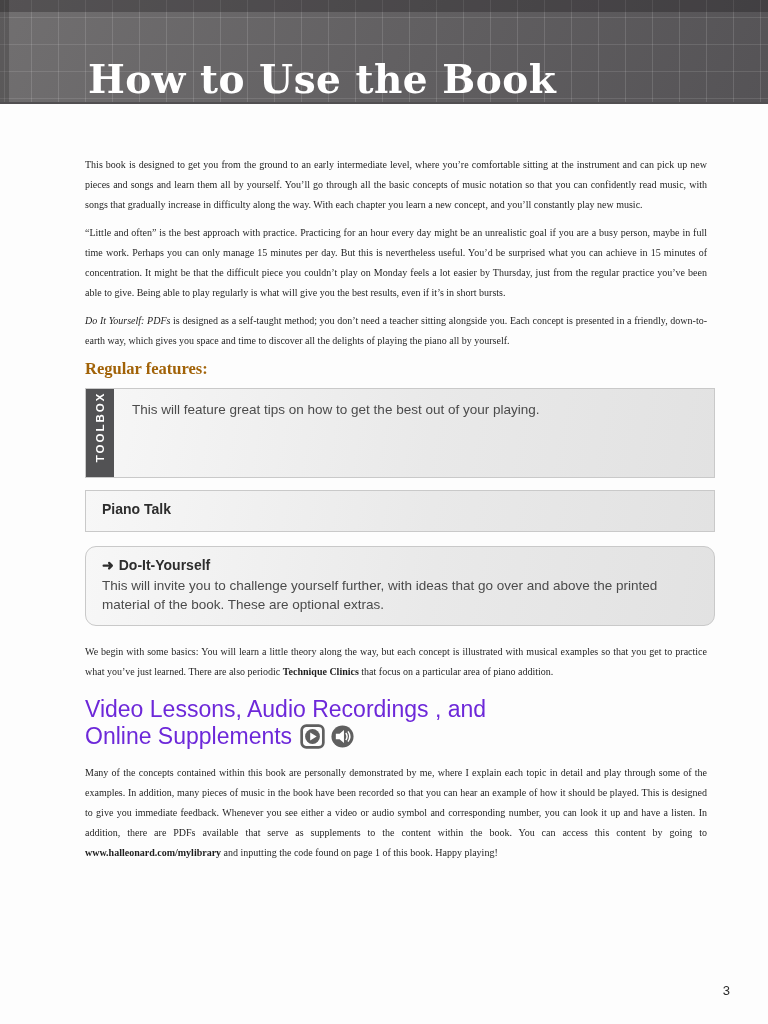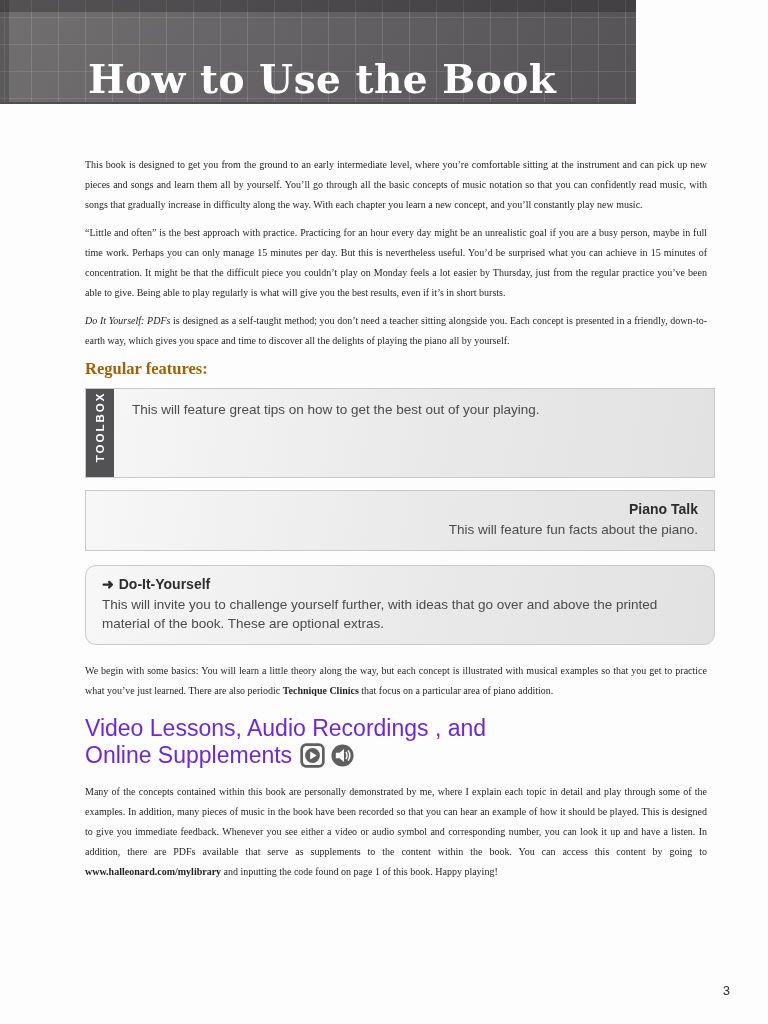--- a/index.html
+++ b/index.html
@@ -12,21 +12,21 @@
   .page {
     position: relative;
     width: 768px; height: 1024px;
     background: #fdfdfd;
     overflow: hidden;
   }
 
   
   .banner {
     position: absolute; top: 0; left: 0;
-    width: 636px; height: 104px;
+    width: 768px; height: 104px;
     background:
       repeating-linear-gradient(to right, rgba(255,255,255,0.13) 0 1px, transparent 1px 27px),
       repeating-linear-gradient(to bottom, rgba(255,255,255,0.11) 0 1px, transparent 1px 27px),
       linear-gradient(115deg, #716f70 0%, #615f61 55%, #555356 100%);
     background-position: 4px 17px, 4px 17px, 0 0;
     border-bottom: 2px solid #514f51;
   }
   .banner-topstrip {
     position: absolute; top: 0; left: 0; right: 0; height: 12px;
     background: rgba(20,18,20,0.30);
@@ -98,21 +98,20 @@
     color: #ffffff;
     font-weight: bold;
     font-size: 11.5px;
     letter-spacing: 2px;
   }
   .toolbox-body { padding: 11px 18px; text-align: center; }
 
   .pianotalk-box {
     margin-bottom: 14px;
     padding: 9px 16px 11px 16px;
-    text-align: right;
   }
   .box-title {
     font-weight: bold;
     font-size: 14px;
     color: #2d2d2d;
     margin-bottom: 1px;
   }
   .diy-box {
     margin-bottom: 16px;
     padding: 9px 16px 11px 16px;
@@ -162,21 +161,20 @@
 
     <div class="fbox toolbox-box">
       <div class="toolbox-tab">
         <span class="tab-label">TOOLBOX</span>
       </div>
       <div class="toolbox-body">This will feature great tips on how to get the best out of your playing.</div>
     </div>
 
     <div class="fbox pianotalk-box">
       <div class="box-title">Piano Talk</div>
-      <div>This will feature fun facts about the piano.</div>
     </div>
 
     <div class="fbox diy-box">
       <div class="box-title">
         <span class="diy-arrow">➜</span><span>Do-It-Yourself</span>
       </div>
       <div>This will invite you to challenge yourself further, with ideas that go over and above the printed material of the book. These are optional extras.</div>
     </div>
 
     <p class="body-par"><span>We begin with some basics: You will learn a little theory along the way, but each concept is illustrated with musical examples so that you get to practice what you’ve just learned. There are also periodic </span><span class="bold">Technique Clinics</span><span> that focus on a particular area of piano addition.</span></p>

